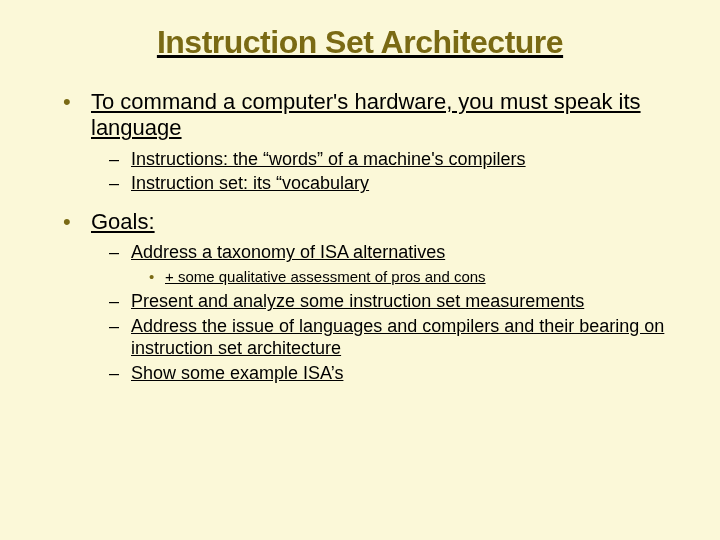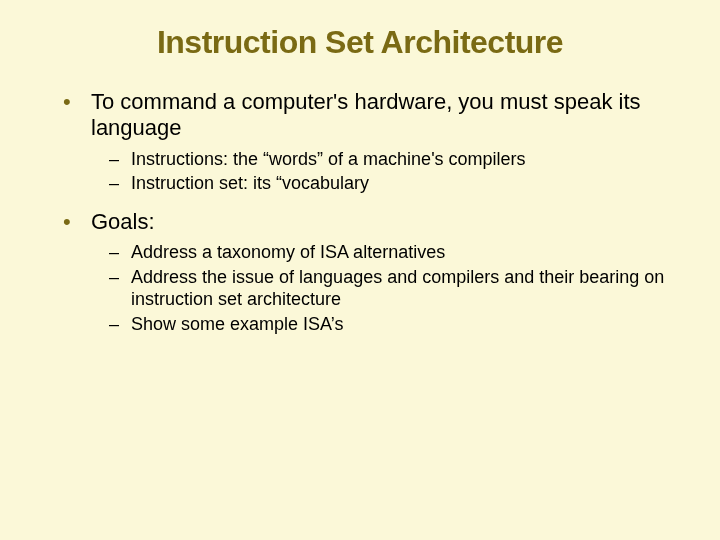--- a/index.html
+++ b/index.html
@@ -10,20 +10,21 @@
     background: #fbf8d8;
     font-family: Arial, Helvetica, sans-serif;
     color: #000;
     overflow: hidden;
   }
   .slide {
     box-sizing: border-box;
     width: 720px;
     height: 540px;
     padding: 24px 32px 32px 32px;
+    text-decoration: underline;
   }
   .title {
     font-weight: 900;
     font-size: 32px;
     color: #7a6a14;
     text-align: center;
     letter-spacing: -0.5px;
     margin: 0 0 28px 0;
     white-space: nowrap;
   }
@@ -105,20 +106,28 @@
         <li>
           <span>Instruction set: its “vocabulary</span>
         </li>
       </ul>
     </li>
     <li>
       <span>Goals:</span>
       <ul class="level2">
         <li>
           <span>Address a taxonomy of ISA alternatives</span>
+          <ul class="level3">
+            <li>
+              <span>+ some qualitative assessment of pros and cons</span>
+            </li>
+          </ul>
+        </li>
+        <li>
+          <span>Present and analyze some instruction set measurements</span>
         </li>
         <li>
           <span>Address the issue of languages and compilers and their bearing on instruction set architecture</span>
         </li>
         <li>
           <span>Show some example ISA’s</span>
         </li>
       </ul>
     </li>
   </ul>

